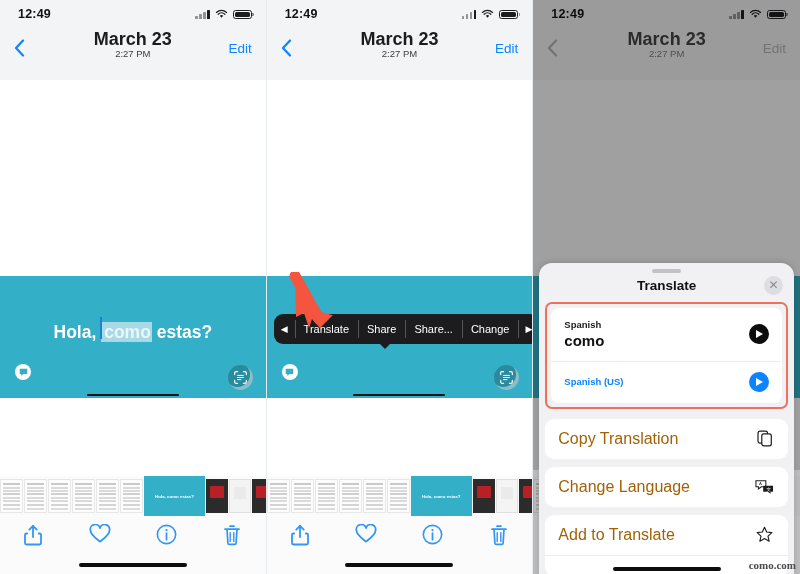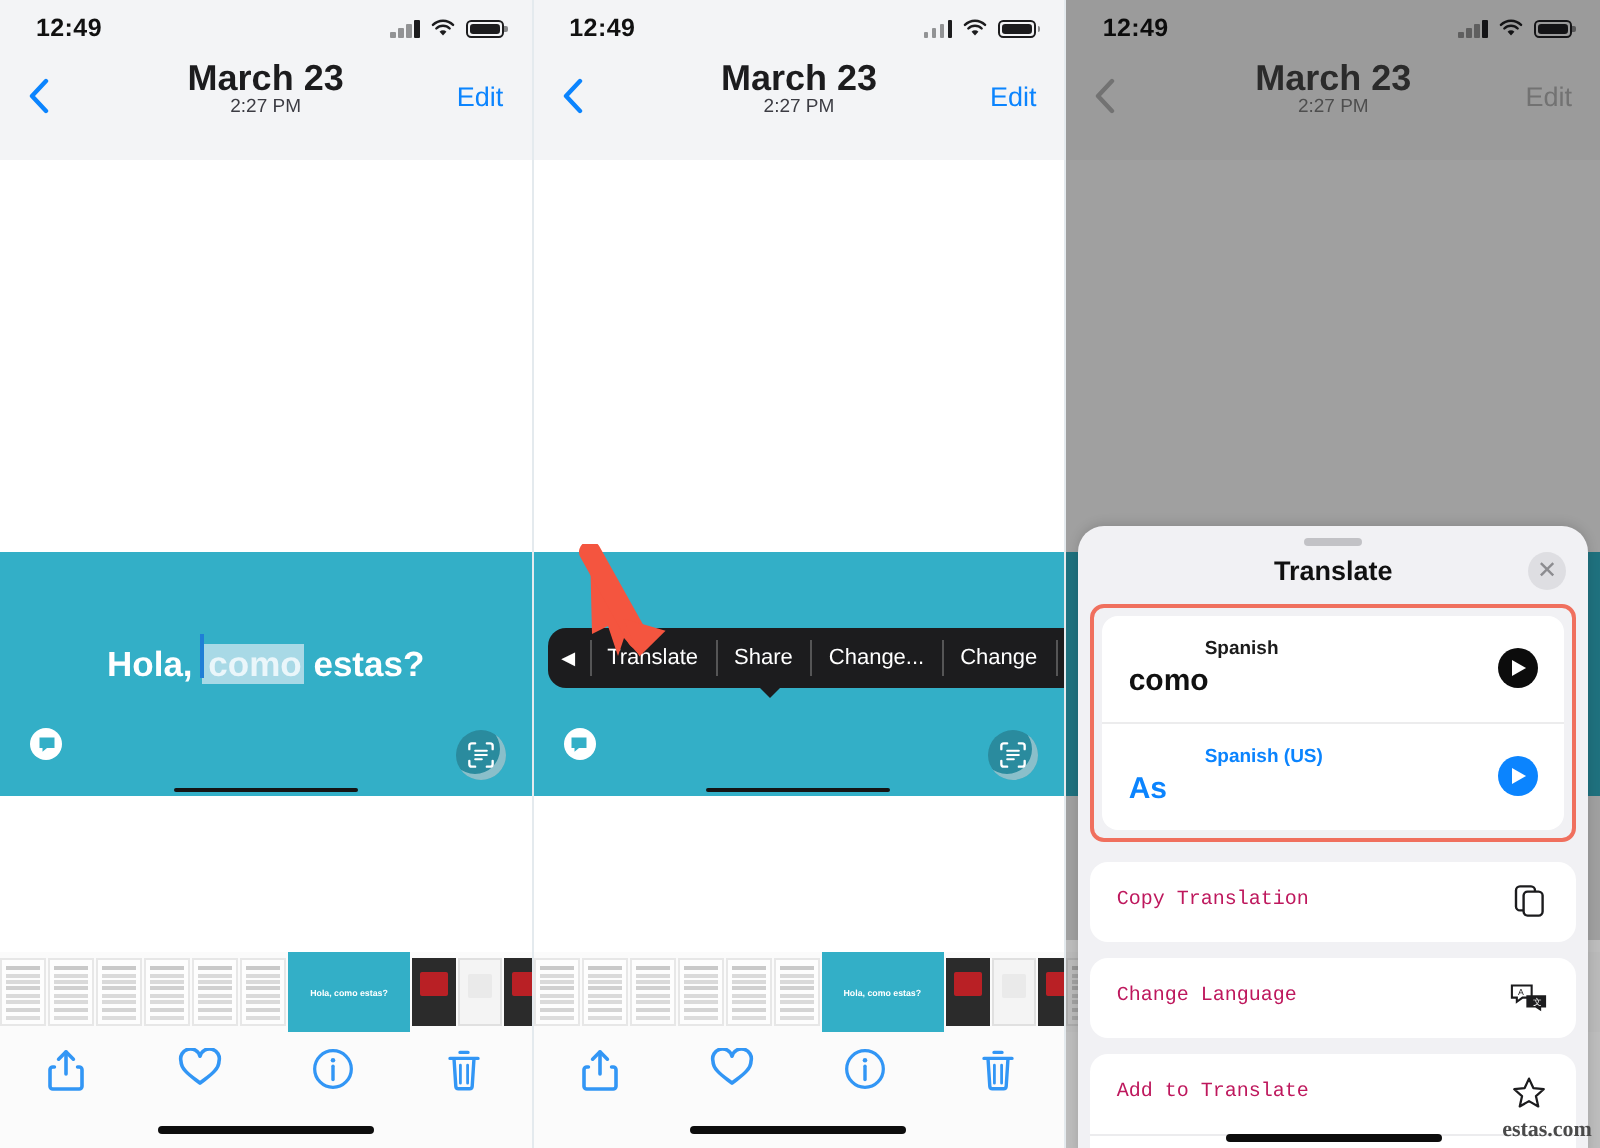--- a/index.html
+++ b/index.html
@@ -203,21 +203,21 @@
     font-size: 12px; cursor: pointer;
   }
 
   .redbox { margin: 3px 6px 0; border: 2.5px solid #f0705e; border-radius: 7px; padding: 4px; }
   .card {
     background: #ffffff; border-radius: 8px; overflow: hidden;
   }
   .trow { display: flex; align-items: center; padding: 10px 13px 11px; }
   .trow + .trow { border-top: 1px solid #ececed; }
   .trow .tcol { flex: 1; min-width: 0; }
-  .tlang { font-size: 9.5px; font-weight: bold; color: #1b1b1b; line-height: 13px; margin-left: 38px; }
+  .tlang { font-size: 9.5px; font-weight: bold; color: #1b1b1b; line-height: 13px; }
   .tlang.blue { color: #0b84fe; }
   .tword { font-size: 15px; font-weight: bold; color: #111; line-height: 19px; }
   .tword.blue { color: #0b84fe; }
   .playbtn {
     width: 20px; height: 20px; border-radius: 50%; flex: 0 0 auto;
     background: #0c0c0c; display: flex; align-items: center; justify-content: center;
     cursor: pointer;
   }
   .playbtn.blue { background: #0b84fe; }
   .playbtn::after {
@@ -226,21 +226,21 @@
     border-top: 4.5px solid transparent; border-bottom: 4.5px solid transparent;
   }
 
   .actions { margin: 10px 6px 0; }
   .agroup { background: #fff; border-radius: 9px; margin-bottom: 8px; overflow: hidden; }
   .arow {
     display: flex; align-items: center; padding: 10px 13px;
     cursor: pointer;
   }
   .arow + .arow { border-top: 1px solid #ececee; }
-  .arow .alabel { flex: 1; font-size: 10px; color: #be185d; font-family: Liberation Mono, monospace; }
+  .arow .alabel { flex: 1; font-size: 16px; color: #a16207; }
   .aicon { width: 20px; height: 20px; display: flex; align-items: center; justify-content: center; }
 
   .watermark {
     position: absolute; right: 4px; bottom: 3px; z-index: 60;
     font-size: 11px; color: #4a4a4a; font-weight: bold;
     font-family: "Liberation Serif", serif;
   }
 </style>
 </head>
 <body>
@@ -398,21 +398,21 @@
           </svg>
         </div>
         <div class="photo-bar"></div>
       </div>
 
       <div class="ctx-tail"></div>
       <div class="ctxmenu">
         <div class="ctx-arrow ctx-item">◀</div>
         <div class="ctx-item">Translate</div>
         <div class="ctx-item">Share</div>
-        <div class="ctx-item">Change...</div>
+        <div class="ctx-item">Share...</div>
         <div class="ctx-item">Change</div>
         <div class="ctx-arrow ctx-item">▶</div>
       </div>
 
       <svg class="red-arrow" width="52" height="62" viewBox="0 0 52 62">
         <path d="M6 3 L33 44 L25 42 L31 56 L23 47 L20 56 L15 41 L7 45 Z" fill="#f4553f"></path>
         <path d="M6 4 L30 47" stroke="#f4553f" stroke-width="11" stroke-linecap="round"></path>
         <path d="M33 56 L20 40 L42 40 Z" fill="#f4553f" transform="rotate(16 31 48)"></path>
       </svg>
     </div>
@@ -527,21 +527,20 @@
           <div class="trow">
             <div class="tcol">
               <div class="tlang">Spanish</div>
               <div class="tword">como</div>
             </div>
             <div class="playbtn"></div>
           </div>
           <div class="trow">
             <div class="tcol">
               <div class="tlang blue">Spanish (US)</div>
-              <div class="tword blue">As</div>
             </div>
             <div class="playbtn blue"></div>
           </div>
         </div>
       </div>
 
       <div class="actions">
         <div class="agroup">
           <div class="arow">
             <div class="alabel">Copy Translation</div>
@@ -577,16 +576,16 @@
           </div>
           <div class="arow">
             
             
           </div>
         </div>
       </div>
       <div class="homebar"></div>
     </div>
 
-    <div class="watermark">estas.com</div>
+    <div class="watermark">como.com</div>
   </div>
 
 </div>
 
 </body></html>

